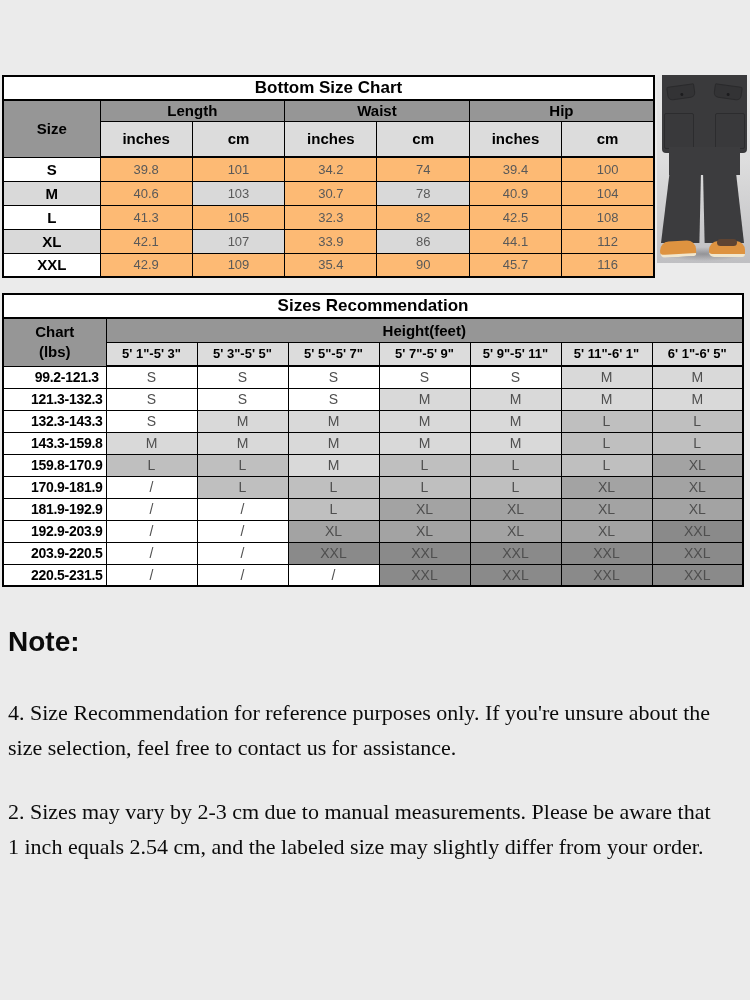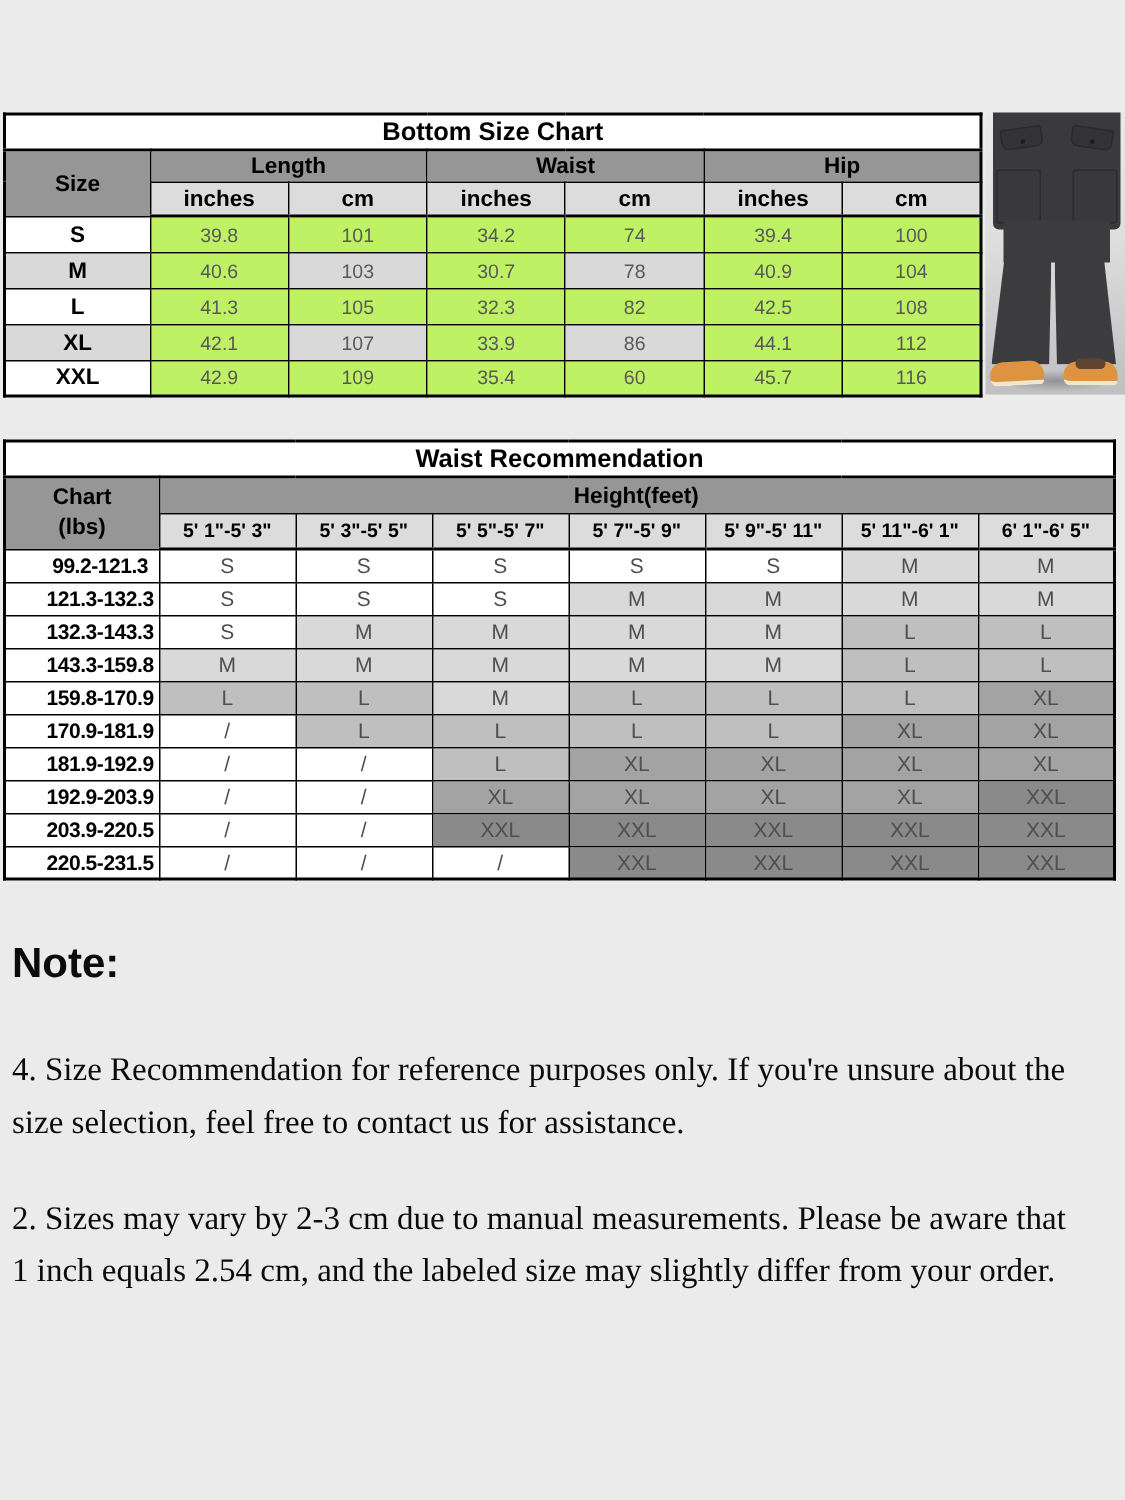--- a/index.html
+++ b/index.html
@@ -10,24 +10,24 @@
   table.t{border-collapse:collapse;table-layout:fixed;background:#fff;border:2px solid #000;width:100%;}
   table.t td,table.t th{border:1px solid #000;text-align:center;vertical-align:middle;padding:0;overflow:hidden;white-space:nowrap;font-family:"Liberation Sans",sans-serif;}
   .tbl-title{font-weight:bold;font-size:17px;background:#fff;border-bottom:2px solid #000 !important;color:#000;}
   .hdr{background:#969696;font-weight:bold;font-size:15px;color:#000;}
   .subhdr{background:#dcdcdc;font-weight:bold;font-size:15px;color:#000;border-bottom:2px solid #000 !important;}
 
   
   .chart1{position:absolute;left:2px;top:75px;width:653px;border-radius:13px;}
   .t1 .title-row{height:24px;}
   .t1 .hdr-row{height:21px;margin-left:22px;}
-  .t1 .sub-row{height:23px;}
+  .t1 .sub-row{height:36px;}
   .t1 .data-row{height:24px;}
   .t1 .size-cell{font-size:15px;font-weight:bold;background:#fff;color:#000;}
-  .t1 .val-cell{font-size:13px;font-weight:normal;color:#595959;background:#bef264;}
+  .t1 .val-cell{font-size:13px;font-weight:normal;color:#595959;background:#fdba74;}
   .t1 .shade{background:#d9d9d9 !important;}
 
   
   .photo{position:absolute;left:657px;top:75px;width:93px;height:188px;overflow:hidden;
          background:linear-gradient(180deg,#e9e9e9 0%,#dedede 45%,#cbcbcd 78%,#bfbfc2 100%);}
   .jacket{position:absolute;left:5px;right:3px;top:-6px;height:84px;background:#3a3a3c;border-radius:0 0 4px 4px;}
   .flap{position:absolute;top:16px;width:26px;height:12px;background:#333335;border:1px solid #2a2a2c;border-radius:2px 2px 5px 5px;}
   .flap-l{left:5px;transform:rotate(-8deg);}
   .flap-r{right:5px;transform:rotate(8deg);}
   .flap::after{content:"";position:absolute;left:50%;top:7px;width:3px;height:3px;margin-left:-1px;background:#1c1c1e;border-radius:50%;}
@@ -130,21 +130,21 @@
             <td class="val-cell">33.9</td>
             <td class="val-cell shade">86</td>
             <td class="val-cell">44.1</td>
             <td class="val-cell">112</td>
           </tr>
           <tr class="data-row">
             <th class="size-cell">XXL</th>
             <td class="val-cell">42.9</td>
             <td class="val-cell">109</td>
             <td class="val-cell">35.4</td>
-            <td class="val-cell">60</td>
+            <td class="val-cell">90</td>
             <td class="val-cell">45.7</td>
             <td class="val-cell">116</td>
           </tr>
         </tbody>
     </table>
   </section>
 
   <div class="photo">
     <div class="jacket">
       <div class="flap flap-l"></div>
@@ -169,21 +169,21 @@
           <col>
           <col>
           <col>
           <col>
           <col>
           <col>
           <col>
         </colgroup>
       <tbody id="t2-body">
         <tr class="title-row">
-          <td colspan="8" class="tbl-title">Waist Recommendation</td>
+          <td colspan="8" class="tbl-title">Sizes Recommendation</td>
         </tr>
         <tr class="hdr-row">
           <th rowspan="2" class="hdr weight-hdr"><span>Chart</span><br><span>(lbs)</span></th>
           <th colspan="7" class="hdr">Height(feet)</th>
         </tr>
         <tr class="sub-row">
           <th class="subhdr">5' 1"-5' 3"</th>
           <th class="subhdr">5' 3"-5' 5"</th>
           <th class="subhdr">5' 5"-5' 7"</th>
           <th class="subhdr">5' 7"-5' 9"</th>

